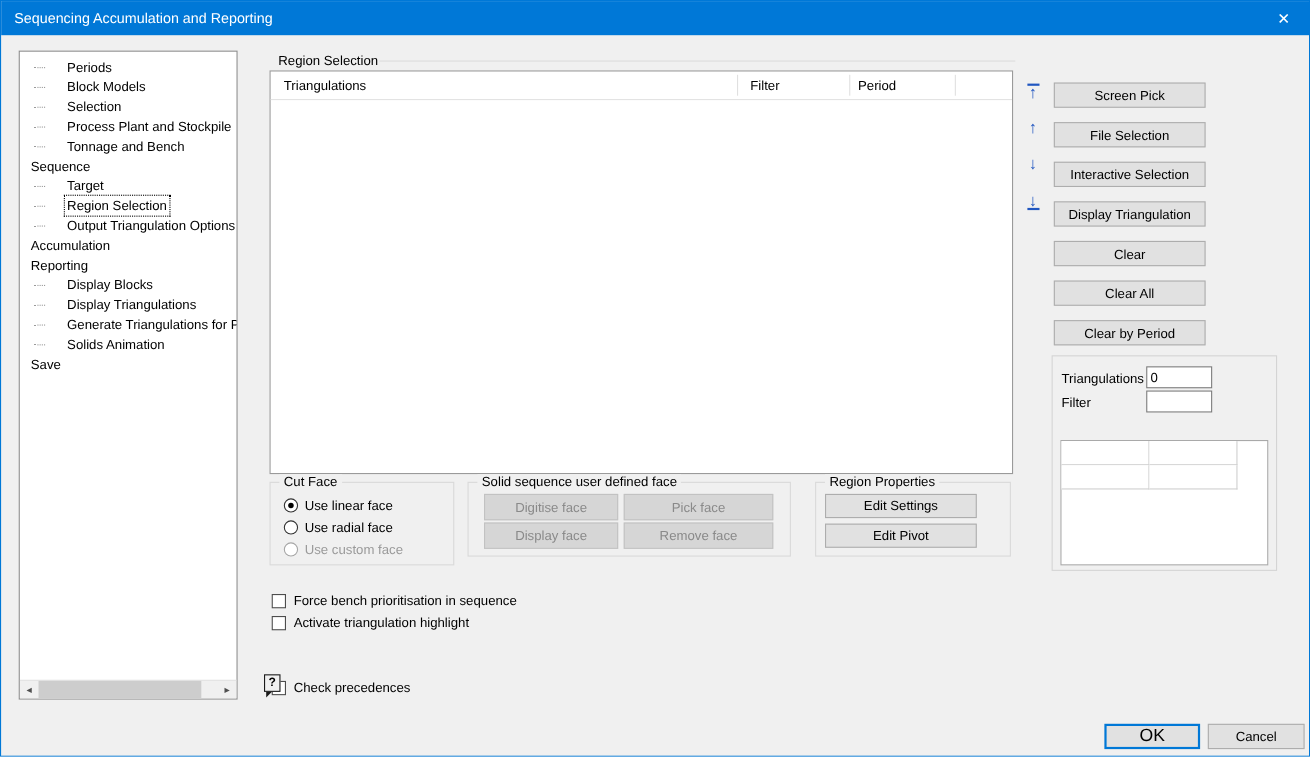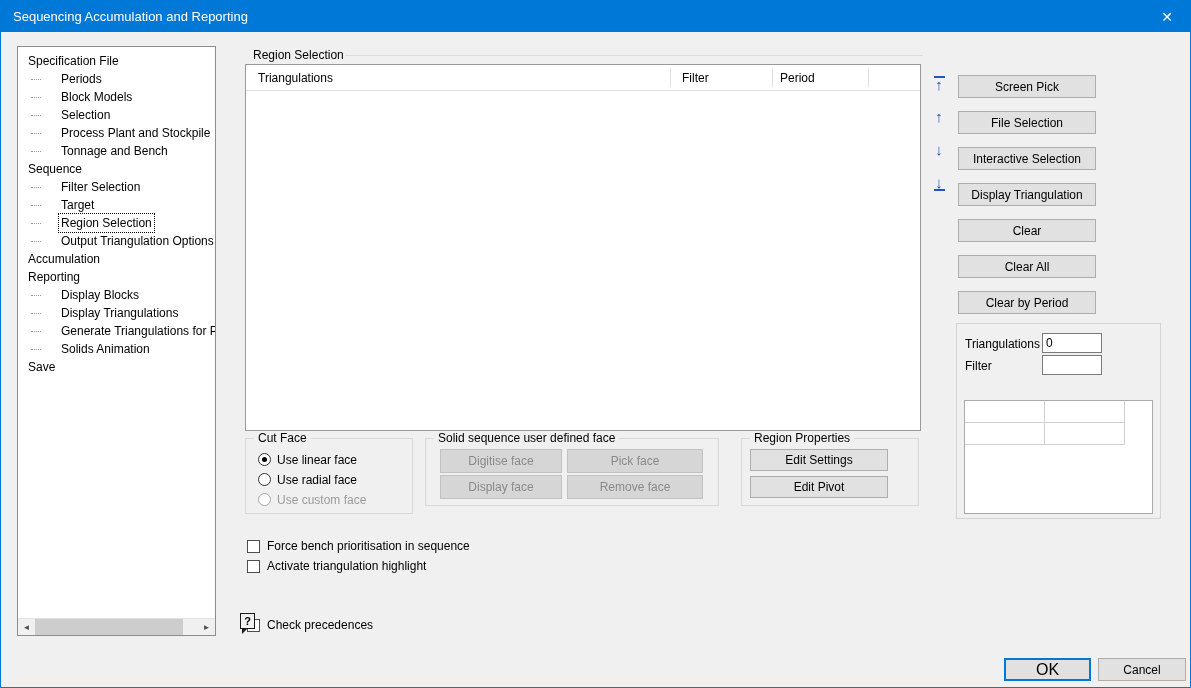--- a/index.html
+++ b/index.html
@@ -90,28 +90,26 @@
 
 <div class="window">
 
   <div class="titlebar">
     <span>Sequencing Accumulation and Reporting</span>
   </div>
   <div class="close-btn">✕</div>
 
   <div class="tree">
     <div class="tree-items">
-      <div class="tree-item lvl0"><span class="ti-label">Specification File</span></div>
       <div class="tree-item lvl1"><span class="ti-label">Periods</span></div>
       <div class="tree-item lvl1"><span class="ti-label">Block Models</span></div>
       <div class="tree-item lvl1"><span class="ti-label">Selection</span></div>
       <div class="tree-item lvl1"><span class="ti-label">Process Plant and Stockpile</span></div>
       <div class="tree-item lvl1"><span class="ti-label">Tonnage and Bench</span></div>
       <div class="tree-item lvl0"><span class="ti-label">Sequence</span></div>
-      <div class="tree-item lvl1"><span class="ti-label">Filter Selection</span></div>
       <div class="tree-item lvl1"><span class="ti-label">Target</span></div>
       <div class="tree-item lvl1"><span class="ti-label sel">Region Selection</span></div>
       <div class="tree-item lvl1"><span class="ti-label">Output Triangulation Options</span></div>
       <div class="tree-item lvl0"><span class="ti-label">Accumulation</span></div>
       <div class="tree-item lvl0"><span class="ti-label">Reporting</span></div>
       <div class="tree-item lvl1"><span class="ti-label">Display Blocks</span></div>
       <div class="tree-item lvl1"><span class="ti-label">Display Triangulations</span></div>
       <div class="tree-item lvl1"><span class="ti-label">Generate Triangulations for Peric</span></div>
       <div class="tree-item lvl1"><span class="ti-label">Solids Animation</span></div>
       <div class="tree-item lvl0"><span class="ti-label">Save</span></div>

